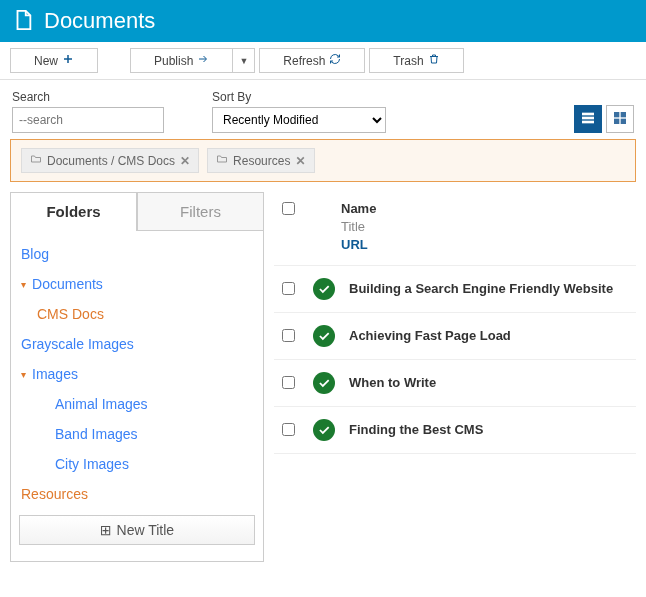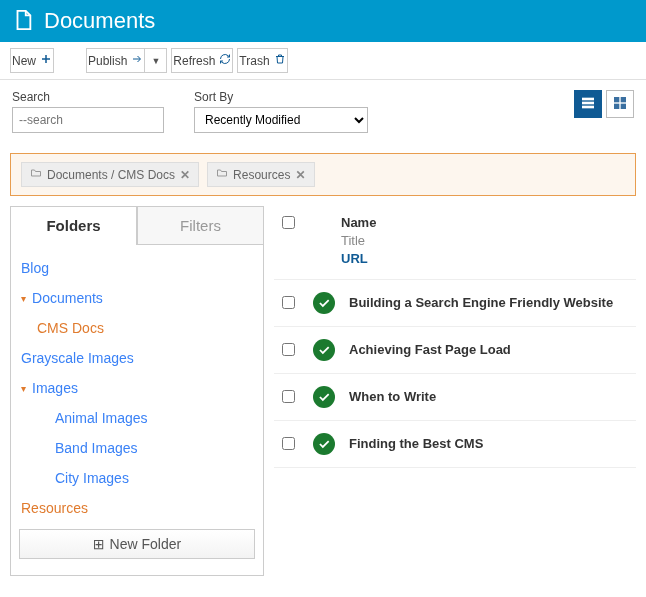--- a/index.html
+++ b/index.html
@@ -1,35 +1,35 @@
 <!DOCTYPE html>
 <html><head>
 <meta charset="utf-8">
 <style>
 * { box-sizing: border-box; margin: 0; padding: 0; }
 body { font-family: "Helvetica Neue", Arial, sans-serif; font-size: 13px; color: #444; background: #fff; width: 646px; }
 .header { background: #0099cc; color: #fff; padding: 8px 12px; display: flex; align-items: center; gap: 10px; }
 .header svg { width: 22px; height: 22px; }
 .header-title { font-size: 22px; font-weight: 400; }
 .toolbar { padding: 6px 10px; border-bottom: 1px solid #e0e0e0; display: flex; gap: 4px; }
-.btn { background: #fff; border: 1px solid #ccc; padding: 4px 1px; font-size: 12px; color: #444; cursor: pointer; display: inline-flex; align-items: center; gap: 4px; }
+.btn { background: #fff; border: 1px solid #ccc; padding: 4px 23px; font-size: 12px; color: #444; cursor: pointer; display: inline-flex; align-items: center; gap: 4px; }
 .btn-group { display: inline-flex; margin-left: 28px; }
 .btn-group .btn:not(:last-child) { border-right: none; }
 .btn-caret { padding: 4px 6px; }
 .icon-sm { width: 12px; height: 12px; display: inline-block; }
-.filter-row { padding: 10px 12px 6px; display: flex; gap: 30px; align-items: flex-start; }
+.filter-row { padding: 10px 12px 6px; display: flex; gap: 48px; align-items: flex-end; }
 .field label { font-size: 12px; color: #444; display: block; margin-bottom: 3px; }
 .field input, .field select { border: 1px solid #bbb; padding: 4px 6px; font-size: 12px; height: 26px; }
 .search-in { width: 152px; color: #888; }
 .sort-sel { width: 174px; background: #fff; }
 .view-toggle { margin-left: auto; display: flex; gap: 4px; padding-right: 0; }
 .view-btn { width: 28px; height: 28px; display: flex; align-items: center; justify-content: center; cursor: pointer; background:#fff; }
 .view-btn.active { background: #0f5a94; color: #fff; }
 .view-btn:not(.active){ border:1px solid #bbb; color:#3a6fa0; }
-.chips { margin: 14px 10px 10px; border: 1px solid #e89d4f; background: #fdf6ee; padding: 8px 10px; display: flex; gap: 8px; }
+.chips { margin: 0 10px 10px; border: 1px solid #e89d4f; background: #fdf6ee; padding: 8px 10px; display: flex; gap: 8px; }
 .chip { background: #eee; border: 1px solid #ddd; padding: 4px 8px; font-size: 12px; color: #666; display: inline-flex; align-items: center; gap: 5px; cursor: default; }
 .chip .x { cursor: pointer; font-weight: bold; color: #888; }
 .main { display: flex; padding: 0 10px 10px; gap: 10px; }
 .left { width: 254px; }
 .tabs { display: flex; border-bottom: 1px solid #ccc; }
 .tab { flex: 1; padding: 10px 0; text-align: center; font-size: 15px; color: #999; border: 1px solid #ccc; border-bottom: none; background: #f7f7f7; cursor: pointer; }
 .tab.active { background: #fff; color: #333; font-weight: bold; position: relative; }
 .tab.active::after { content:''; position:absolute; left:0; right:0; bottom:-1px; height:1px; background:#fff; }
 .tree { border: 1px solid #ccc; border-top: none; padding: 8px 0; }
 .tree-item { padding: 7px 10px; font-size: 14px; color: #3b82f6; cursor: pointer; display: flex; align-items: center; gap: 4px; }
@@ -161,21 +161,21 @@
       <div class="tree-item">Grayscale Images</div>
       <div class="tree-item expandable expanded">
           <span>Images</span>
         </div>
       <div class="tree-item level2">Animal Images</div>
       <div class="tree-item level2">Band Images</div>
       <div class="tree-item level2">City Images</div>
       <div class="tree-item accent">Resources</div>
       <div class="new-folder">
         <span>⊞</span>
-        <span>New Folder</span>
+        <span>New Title</span>
       </div>
     </div>
   </div>
 
   <div class="right">
     <div class="list-header">
       <input type="checkbox" class="hdr-check" style="">
       <div class="hdr-labels">
         <div class="hdr-name">Name</div>
         <div class="hdr-title">Title</div>

